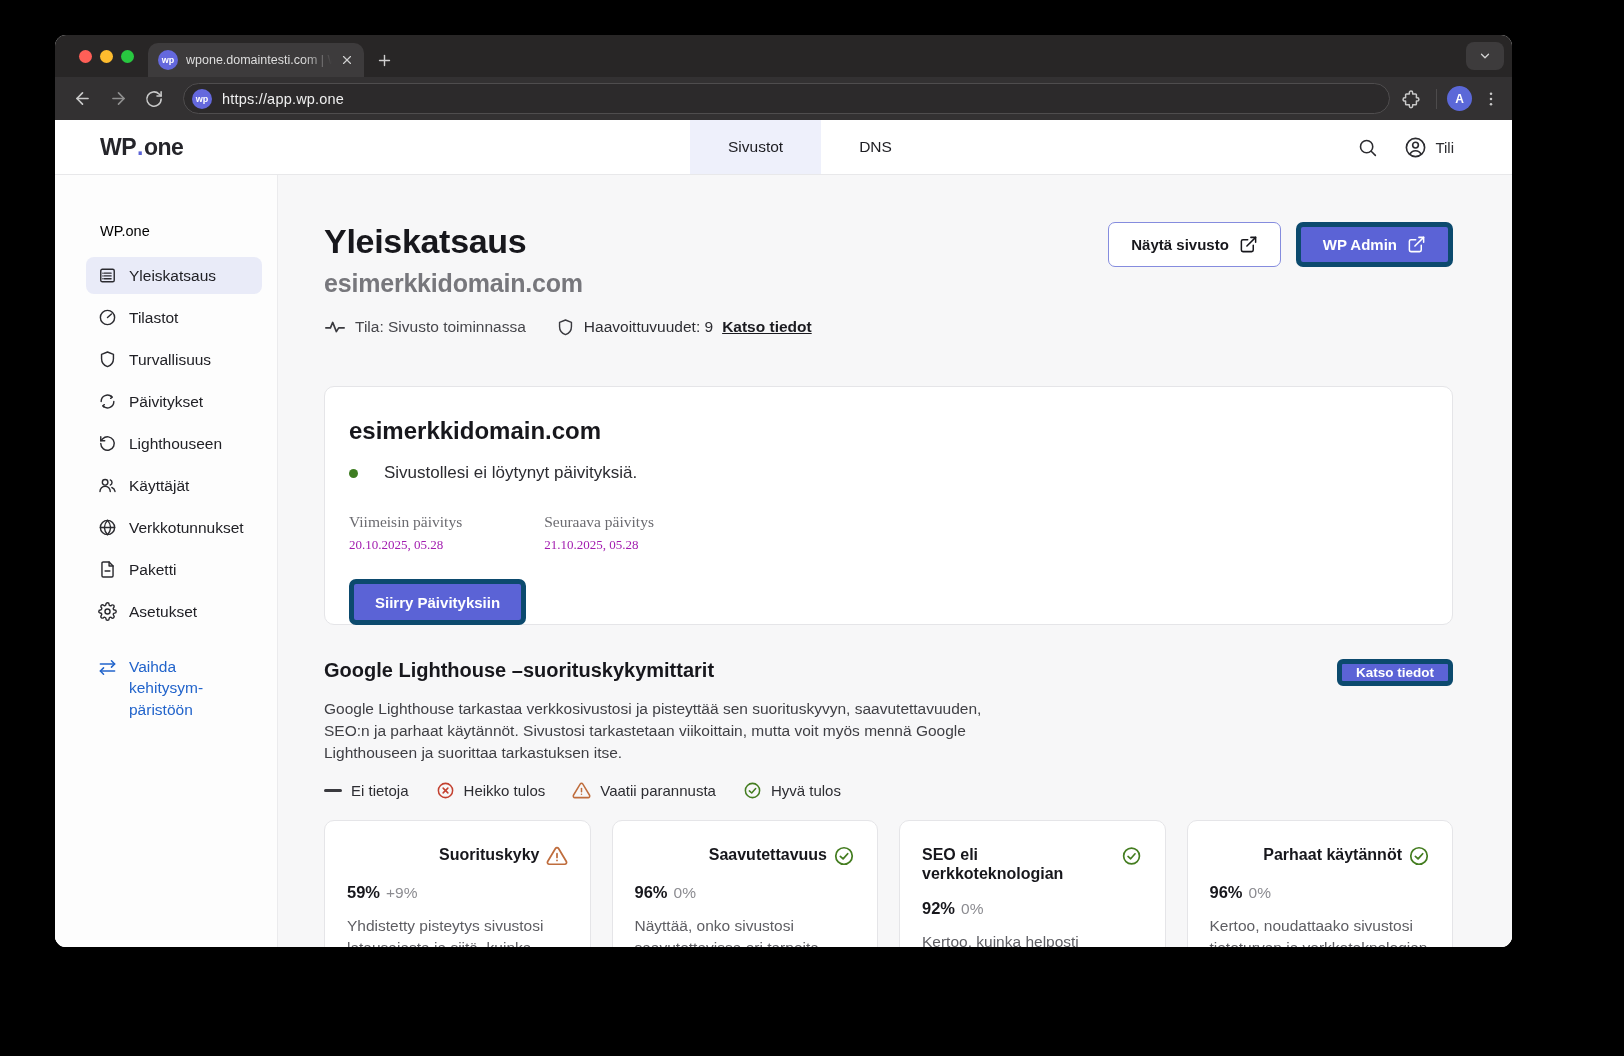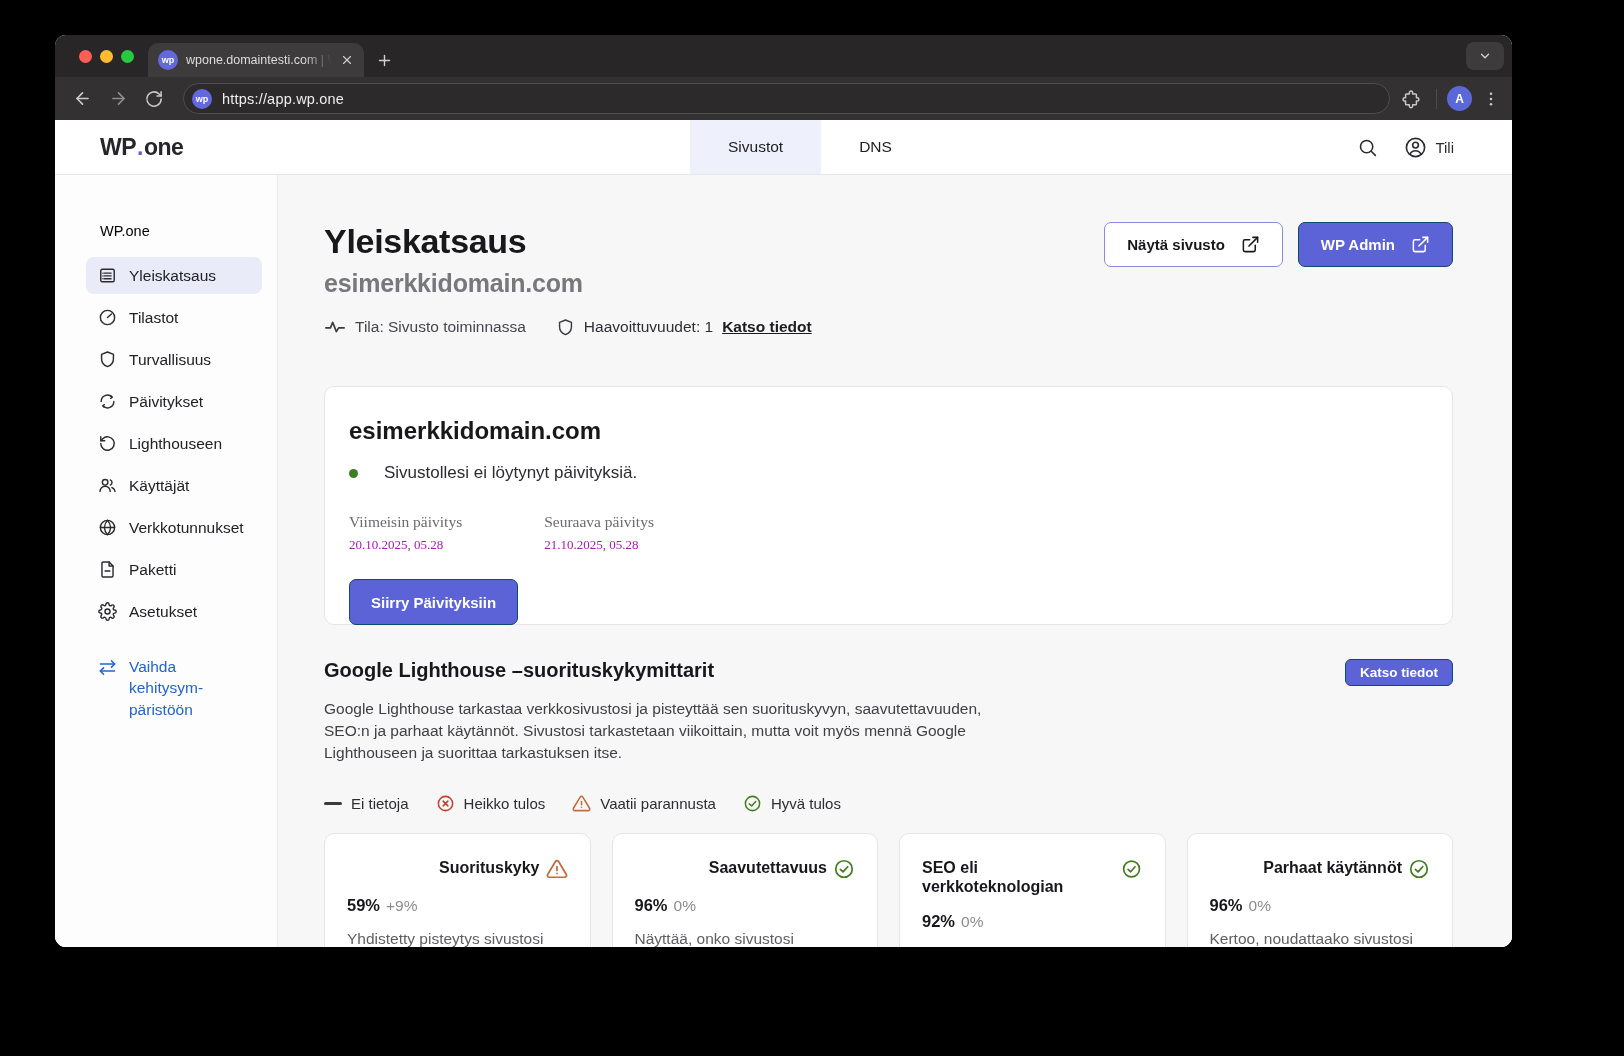--- a/index.html
+++ b/index.html
@@ -67,40 +67,40 @@
 
   .head-row { display:flex; justify-content:space-between; align-items:flex-start; }
   .page-title { font-size:34px; font-weight:700; color:#17171c; letter-spacing:-.3px; }
   .page-domain { font-size:25px; font-weight:600; color:#77777c; margin-top:8px; letter-spacing:-.2px; }
   .status-row { display:flex; align-items:center; gap:10px; margin-top:18px; font-size:15.5px; color:#46464b; }
   .status-row .grp { display:flex; align-items:center; gap:9px; }
   .vuln-link { font-weight:700; color:#1b1b20; text-decoration:underline; cursor:pointer; }
   .vuln-label { color:#2e2e33; }
   .gap28 { width:10px; }
   .head-btns { display:flex; gap:15px; }
-  .btn { display:inline-flex; align-items:center; justify-content:center; gap:16px; border-radius:7px; font-size:15px;
+  .btn { display:inline-flex; align-items:center; justify-content:center; gap:10px; border-radius:7px; font-size:15px;
          font-weight:600; cursor:pointer; height:45px; padding:0 22px; }
   .btn-outline { background:#fff; border:1px solid #858cde; color:#17171c; }
-  .btn-primary { background:#5b63d6; border:1px solid #0c4a6e; color:#fff; }
+  .btn-primary { background:#5b63d6; border:5px solid #0c4a6e; color:#fff; }
 
   .card { background:#fff; border:1px solid #e5e5e8; border-radius:10px; }
   .domain-card { margin-top:48px; padding:30px 28px 0 24px; height:239px; }
   .domain-card h2 { font-size:24px; font-weight:700; color:#17171c; }
   .upd-status { display:flex; align-items:center; gap:26px; margin-top:18px; font-size:17px; color:#2c2c31; }
   .green-dot { width:9px; height:9px; border-radius:50%; background:#3e7d22; }
   .upd-cols { display:flex; gap:82px; margin-top:30px;font-family:Liberation Serif, serif; }
   .upd-label { font-size:15.5px; color:#6b6b70; }
   .upd-value { font-size:13px; color:#a21caf; margin-top:6px; }
   .upd-btn { margin-top:26px; height:46px; padding:0 21px; font-size:15px; }
 
   .lh-head { display:flex; justify-content:space-between; align-items:flex-start; margin-top:34px; }
   .lh-title { font-size:20px; font-weight:700; color:#17171c; }
   .btn-small { height:27px; padding:0 14px; font-size:13.5px; border-radius:6px; font-weight:600; }
   .lh-desc { margin-top:12px; max-width:676px; font-size:15.5px; line-height:1.42; color:#3f3f44; }
-  .legend { display:flex; align-items:center; gap:27px; margin-top:30px; }
+  .legend { display:flex; align-items:center; gap:27px; margin-top:17px; }
   .legend .item { display:flex; align-items:center; gap:9px; font-size:15px; color:#2d2d32; }
   .dash { width:18px; height:2.5px; background:#3a3a3f; border-radius:2px; }
 
   .metrics { display:grid; grid-template-columns:repeat(4,1fr); gap:21px; margin-top:20px; }
   .metric { padding:24px 22px; height:240px; }
   .m-head { display:flex; justify-content:flex-end; align-items:flex-start; gap:6px; }
   .m-title { font-size:16px; font-weight:700; color:#17171c; line-height:1.2; }
   .m-score-row { margin-top:16px; font-size:16.5px; }
   .m-score { font-weight:700; color:#17171c; }
   .m-delta { color:#8c8c91; margin-left:6px; font-size:15.5px; }
@@ -324,21 +324,21 @@
                   <svg width="22" height="22" viewBox="0 0 24 24" fill="none" stroke="#3a3a3f" stroke-width="1.8" stroke-linecap="round" stroke-linejoin="round">
                       <polyline points="2 13 7 13 9.5 7 13.5 17 16 13 22 13"></polyline>
                     </svg>
                   <span>Tila: Sivusto toiminnassa</span>
                 </span>
                 <span class="gap28"></span>
                 <span class="grp">
                   <svg width="19" height="19" viewBox="0 0 24 24" fill="none" stroke="#3a3a3f" stroke-width="1.8" stroke-linejoin="round">
                       <path d="M12 2.5l7.5 3v5.5c0 4.8-3.2 8.4-7.5 10-4.3-1.6-7.5-5.2-7.5-10V5.5z"></path>
                     </svg>
-                  <span class="vuln-label">Haavoittuvuudet: 1</span>
+                  <span class="vuln-label">Haavoittuvuudet: 9</span>
                   <span class="vuln-link">Katso tiedot</span>
                 </span>
               </div>
             </div>
             <div class="head-btns">
               <button class="btn btn-outline">
                 <span>Näytä sivusto</span>
                 <svg width="19" height="19" viewBox="0 0 24 24" fill="none" stroke="#17171c" stroke-width="1.9" stroke-linecap="round" stroke-linejoin="round">
                     <path d="M18 13v6a2 2 0 0 1-2 2H5a2 2 0 0 1-2-2V8a2 2 0 0 1 2-2h6"></path>
                     <polyline points="15 3 21 3 21 9"></polyline>

